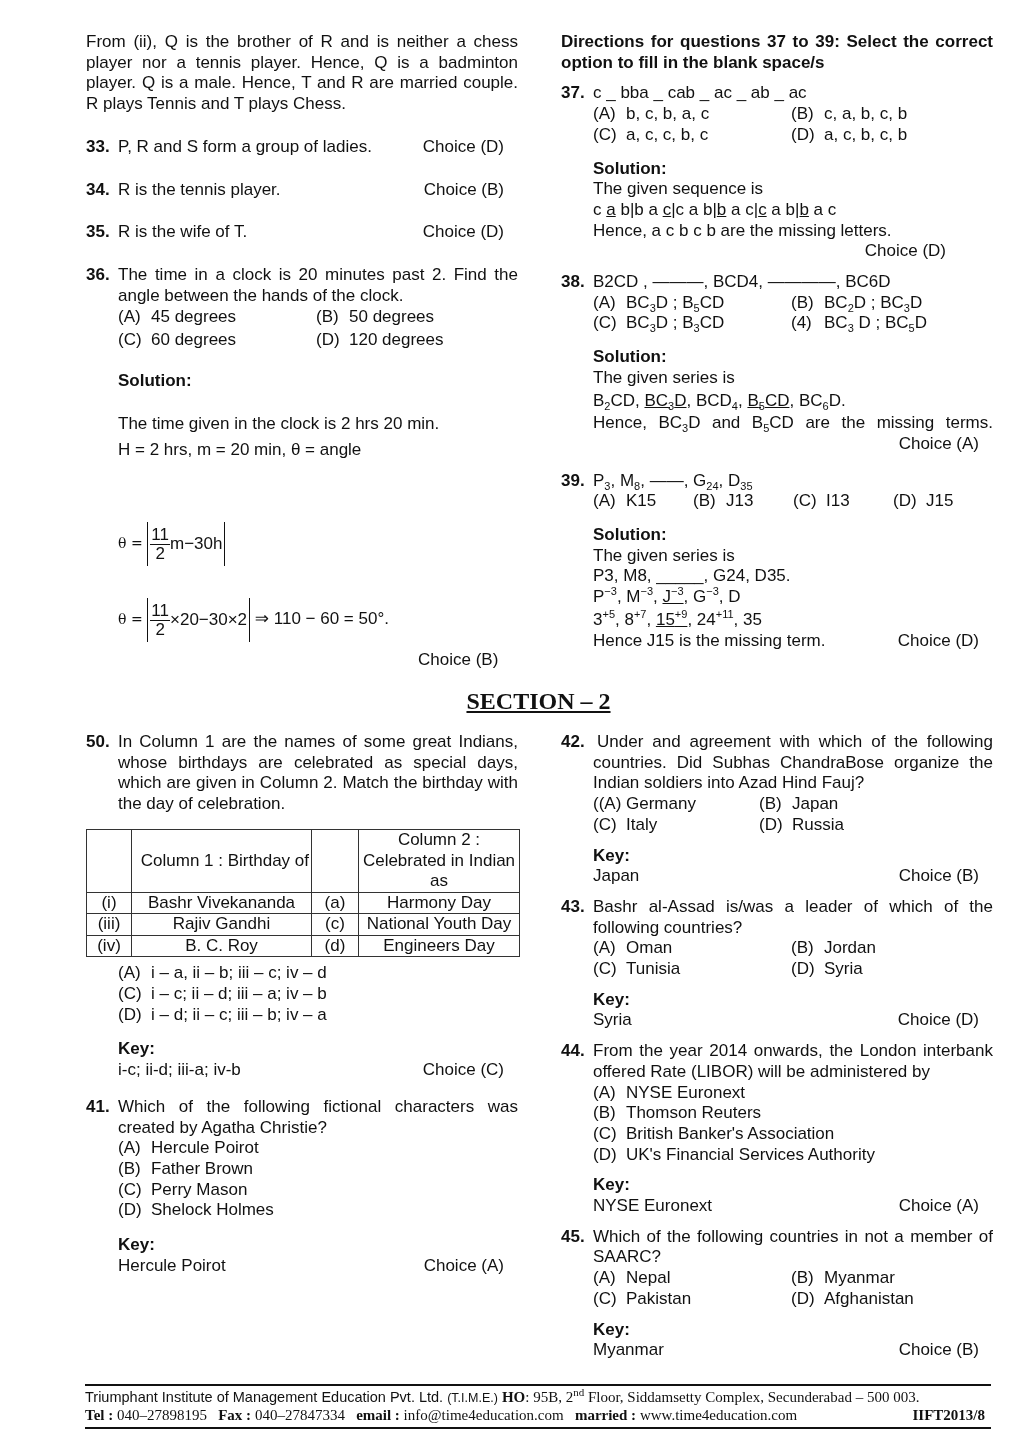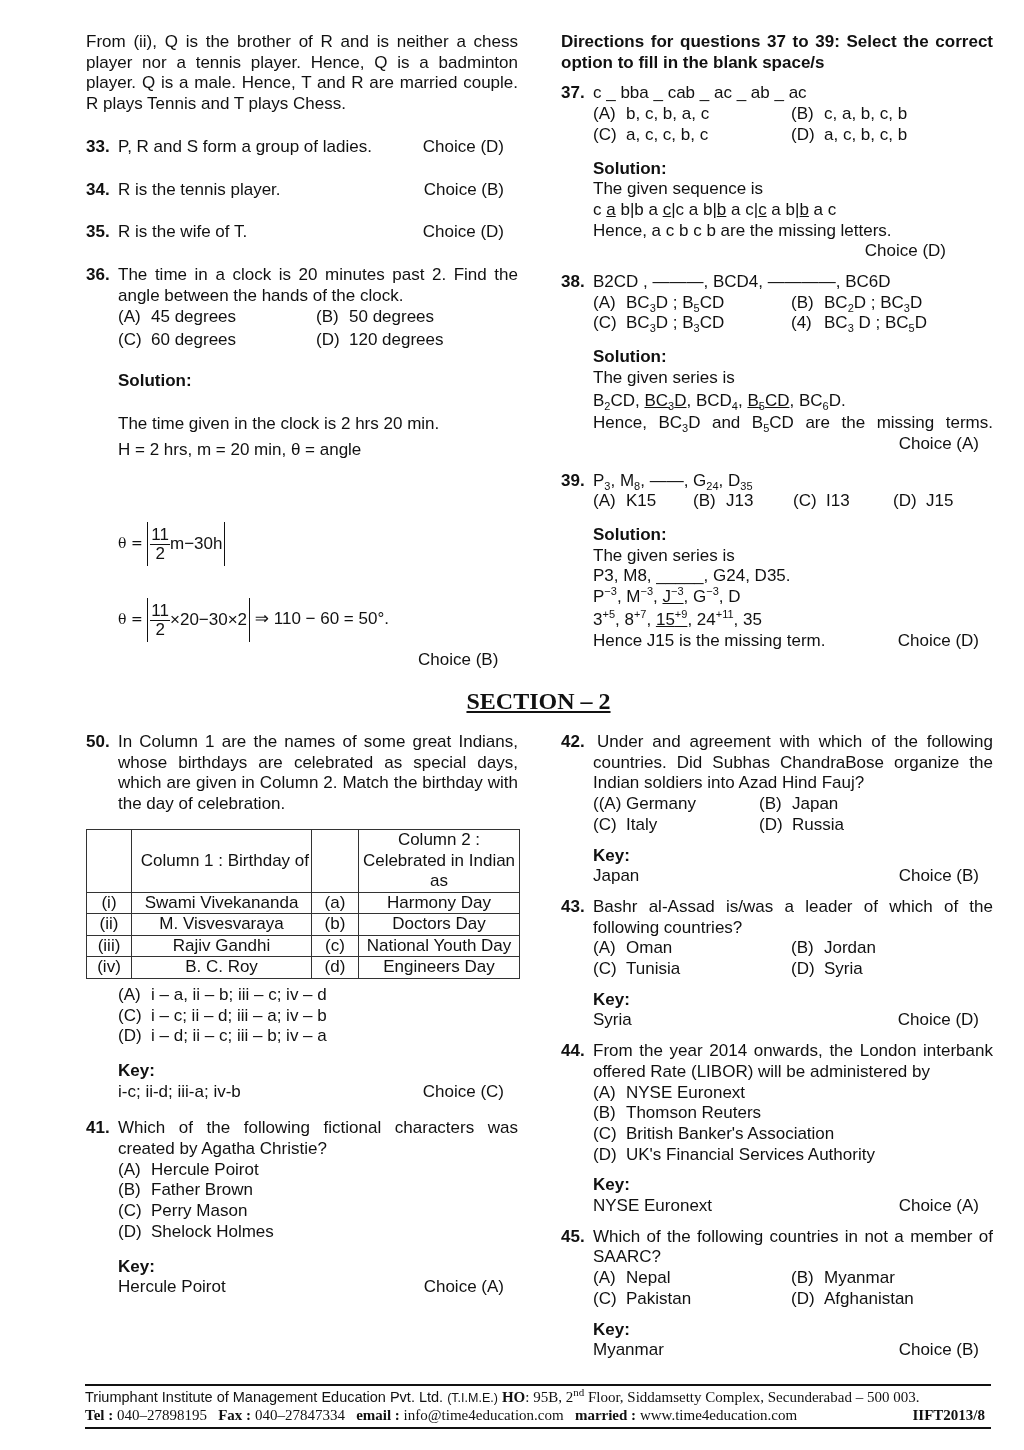--- a/index.html
+++ b/index.html
@@ -189,29 +189,23 @@
   <table class="match">
     <tbody>
         <tr>
       <td style="width:40px;"></td>
       <td style="width:175px; height:62px;text-align:right;">Column 1 : Birthday of</td>
       <td style="width:42px;"></td>
       <td>Column 2 : Celebrated in Indian as</td>
     </tr>
     <tr>
       <td>(i)</td>
-          <td>Swami Vivekananda</td>
+          <td>Bashr Vivekananda</td>
           <td>(a)</td>
           <td>Harmony Day</td>
-    </tr>
-    <tr>
-      <td>(ii)</td>
-          <td>M. Visvesvaraya</td>
-          <td>(b)</td>
-          <td>Doctors Day</td>
     </tr>
     <tr>
       <td>(iii)</td>
           <td>Rajiv Gandhi</td>
           <td>(c)</td>
           <td>National Youth Day</td>
     </tr>
     <tr>
       <td>(iv)</td>
           <td>B. C. Roy</td>

